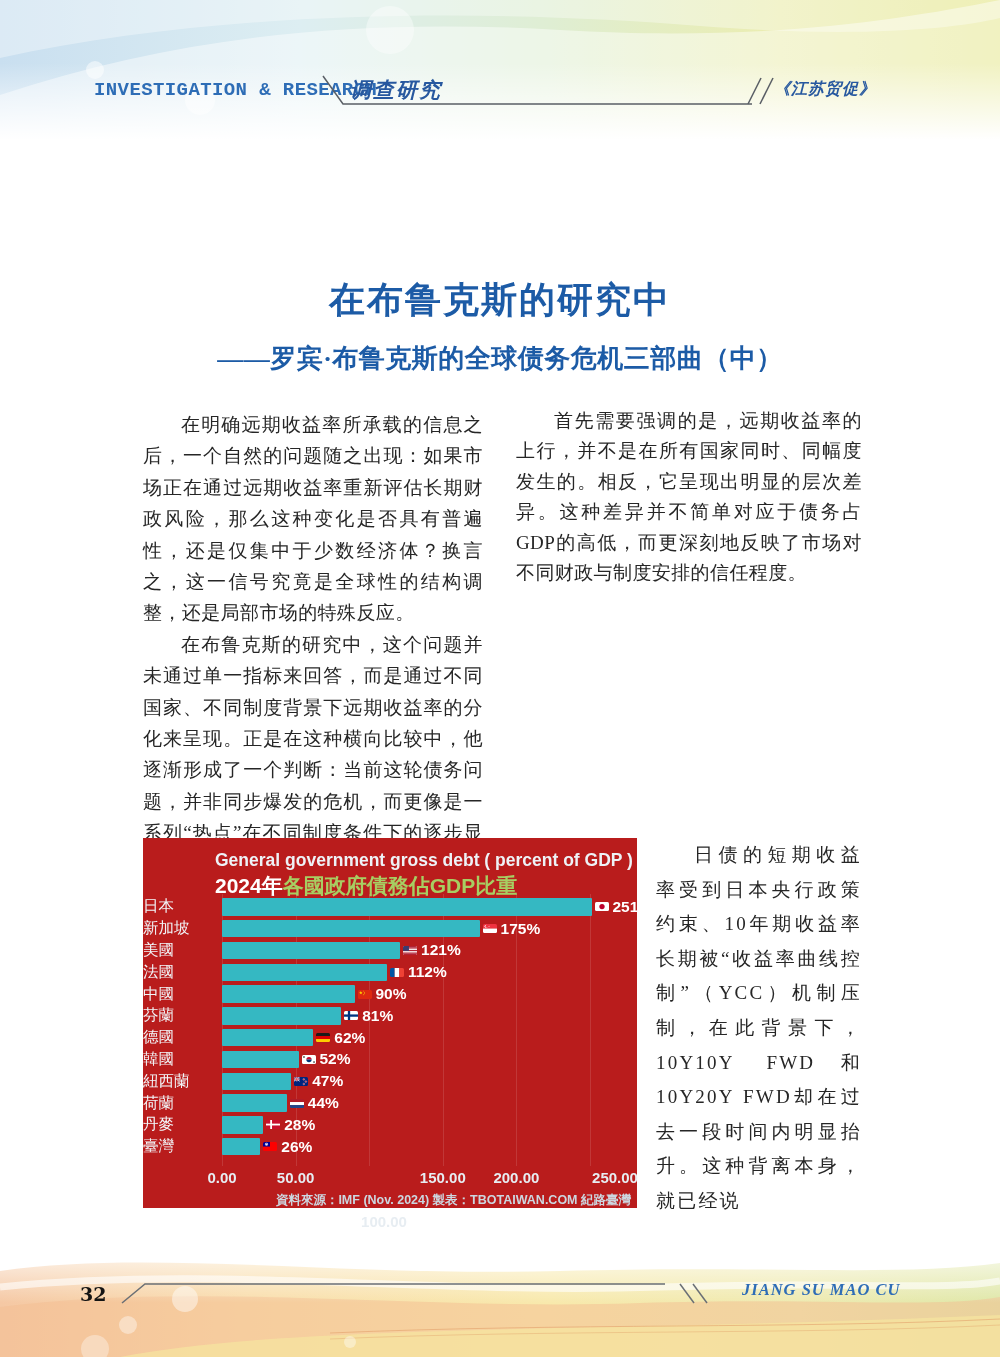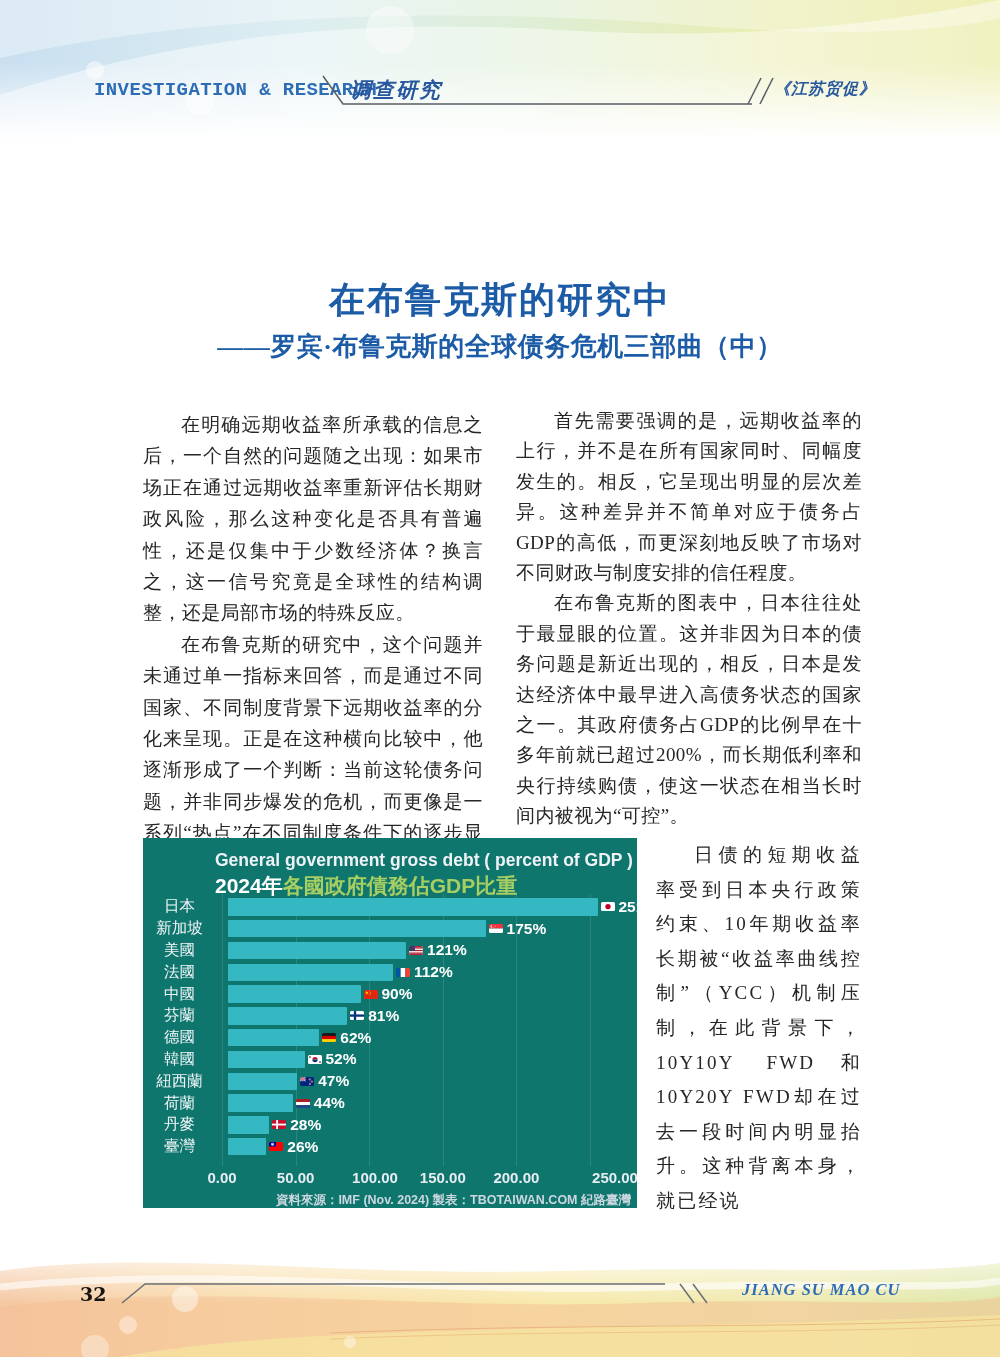--- a/index.html
+++ b/index.html
@@ -11,42 +11,42 @@
   .hdr-left{left:94px;top:79px;font-family:Liberation Mono, monospace;font-size:19px;
             font-weight:600;color:#2e6db6;letter-spacing:.4px;}
   .hdr-callig{left:350px;top:76px;font-size:21px;font-weight:700;font-style:italic;color:#27589f;
               letter-spacing:2px;}
   .hdr-mag{left:774px;top:79px;font-size:16px;font-weight:700;font-style:italic;color:#27589f;
            letter-spacing:1px;}
 
   
   .article-title{left:143px;top:276px;width:714px;text-align:center;font-size:36px;font-weight:700;
                  color:#1c5ba6;letter-spacing:2px;}
-  .article-subtitle{left:143px;top:329px;width:714px;text-align:center;font-size:26px;font-weight:700;
+  .article-subtitle{left:143px;top:341px;width:714px;text-align:center;font-size:26px;font-weight:700;
                     color:#1c5ba6;letter-spacing:.5px;}
 
   
   .col{position:absolute;font-size:19px;color:#262626;text-align:justify;letter-spacing:.4px;}
   .col p{margin:0;text-indent:2em;}
   #left-col{left:143px;top:409px;width:340px;line-height:31.4px;}
   #right-col{left:516px;top:406px;width:346px;line-height:30.4px;}
   #narrow-col{left:656px;top:838px;width:206px;line-height:34.6px;letter-spacing:2.2px;}
 
   
-  .chart{position:absolute;left:143px;top:838px;width:494px;height:370px;background:#0f766e;
+  .chart{position:absolute;left:143px;top:838px;width:494px;height:370px;background:#b91c1c;
          font-family:"Liberation Sans",sans-serif;}
   .chart-title{position:absolute;left:72px;top:12px;font-size:17.5px;font-weight:700;color:#eef2f6;
                white-space:nowrap;}
   .chart-subtitle{position:absolute;left:72px;top:34px;font-size:21px;font-weight:700;color:#ffffff;
                   white-space:nowrap;}
   .chart-subtitle .hl{color:#a7ce62;}
   .grid-line{position:absolute;top:56px;height:272px;width:1px;background:rgba(255,255,255,.12);}
   #chart-rows{position:absolute;left:0;top:58px;width:494px;}
   .crow{position:relative;height:21.8px;display:flex;align-items:center;}
-  .cat{width:73px;padding-right:12px;flex:none;text-align:center;font-size:15.5px;color:#f2f6f9;}
+  .cat{width:73px;padding-right:6px;flex:none;text-align:left;font-size:15.5px;color:#f2f6f9;}
   .bar{height:17.5px;flex:none;border-radius:1px;}
   .flag{margin-left:3px;flex:none;display:flex;align-items:center;}
   .val{margin-left:4px;flex:none;font-size:15.5px;font-weight:700;color:#ffffff;white-space:nowrap;}
   .tick{position:absolute;top:331px;width:74px;margin-left:-37px;text-align:center;font-size:15px;
         font-weight:600;color:#e7edf2;}
   .source{position:absolute;right:6px;top:354px;font-size:12.5px;font-weight:600;color:#ccd7e0;
           white-space:nowrap;}
 
   
   .ftr-num{left:80px;top:1283px;font-size:19px;font-weight:700;color:#141414;
@@ -94,21 +94,20 @@
 
   <div class="abs article-title">在布鲁克斯的研究中</div>
   <div class="abs article-subtitle">——罗宾·布鲁克斯的全球债务危机三部曲（中）</div>
 
   <div id="left-col" class="col">
       <p>在明确远期收益率所承载的信息之后，一个自然的问题随之出现：如果市场正在通过远期收益率重新评估长期财政风险，那么这种变化是否具有普遍性，还是仅集中于少数经济体？换言之，这一信号究竟是全球性的结构调整，还是局部市场的特殊反应。</p>
       <p>在布鲁克斯的研究中，这个问题并未通过单一指标来回答，而是通过不同国家、不同制度背景下远期收益率的分化来呈现。正是在这种横向比较中，他逐渐形成了一个判断：当前这轮债务问题，并非同步爆发的危机，而更像是一系列“热点”在不同制度条件下的逐步显现。</p>
     </div>
   <div id="right-col" class="col">
       <p>首先需要强调的是，远期收益率的上行，并不是在所有国家同时、同幅度发生的。相反，它呈现出明显的层次差异。这种差异并不简单对应于债务占GDP的高低，而更深刻地反映了市场对不同财政与制度安排的信任程度。</p>
-      <p>在布鲁克斯的图表中，日本往往处于最显眼的位置。这并非因为日本的债务问题是新近出现的，相反，日本是发达经济体中最早进入高债务状态的国家之一。其政府债务占GDP的比例早在十多年前就已超过200%，而长期低利率和央行持续购债，使这一状态在相当长时间内被视为“可控”。</p>
     </div>
   <div id="narrow-col" class="col">
       <p>日债的短期收益率受到日本央行政策约束、10年期收益率长期被“收益率曲线控制”（YCC）机制压制，在此背景下，10Y10Y FWD和10Y20Y FWD却在过去一段时间内明显抬升。这种背离本身，就已经说</p>
     </div>
 
   <div class="chart">
     <div class="chart-title">General government gross debt ( percent of GDP )</div>
     <div class="chart-subtitle">
       <span>2024年</span><span class="hl">各國政府債務佔GDP比重</span>
     </div>
@@ -280,21 +279,21 @@
               <circle cx="5" cy="3.2" r="1.3" fill="#000095"></circle>
               <circle cx="5" cy="3.2" r="1" fill="#ffffff"></circle>
             </svg>
           </span>
           <span class="val">26%</span>
         </div>
       </div>
     <div id="chart-ticks">
         <div class="tick" style="left: 79px;">0.00</div>
         <div class="tick" style="left: 152.6px;">50.00</div>
-        <div class="tick" style="left: 232px;">100.00</div>
+        <div class="tick" style="left: 241px; margin-top: 44px;">100.00</div>
         <div class="tick" style="left: 299.8px;">150.00</div>
         <div class="tick" style="left: 373.4px;">200.00</div>
         <div class="tick" style="left: 472px;">250.00</div>
       </div>
     <div class="source">資料來源：IMF (Nov. 2024)  製表：TBOTAIWAN.COM 紀路臺灣</div>
   </div>
 
   <svg class="abs" style="left:0;top:1237px" width="1000" height="120" viewBox="0 0 1000 120">
     <defs>
       <linearGradient id="bgA" x1="0" y1="0" x2="1" y2="0">

